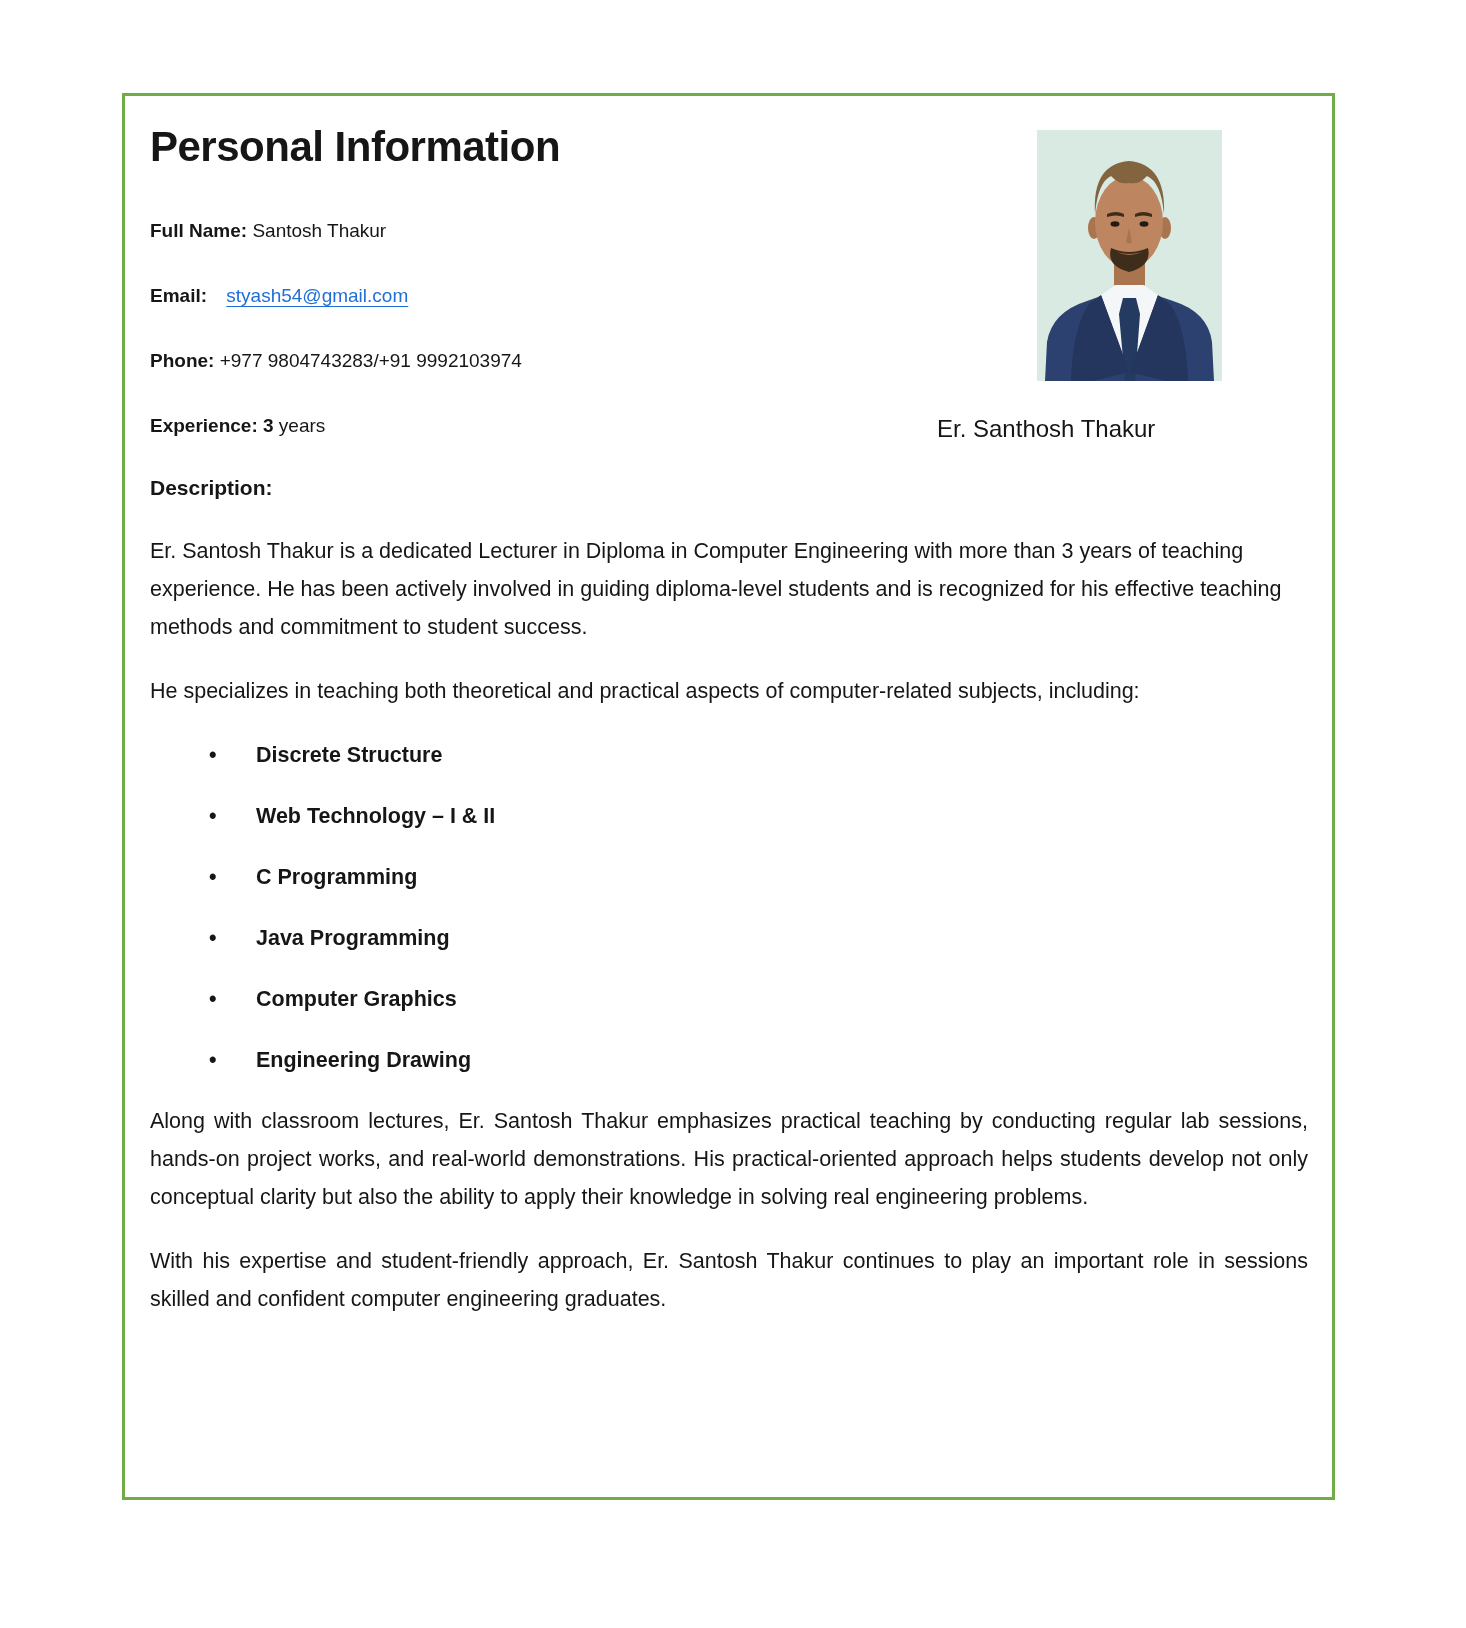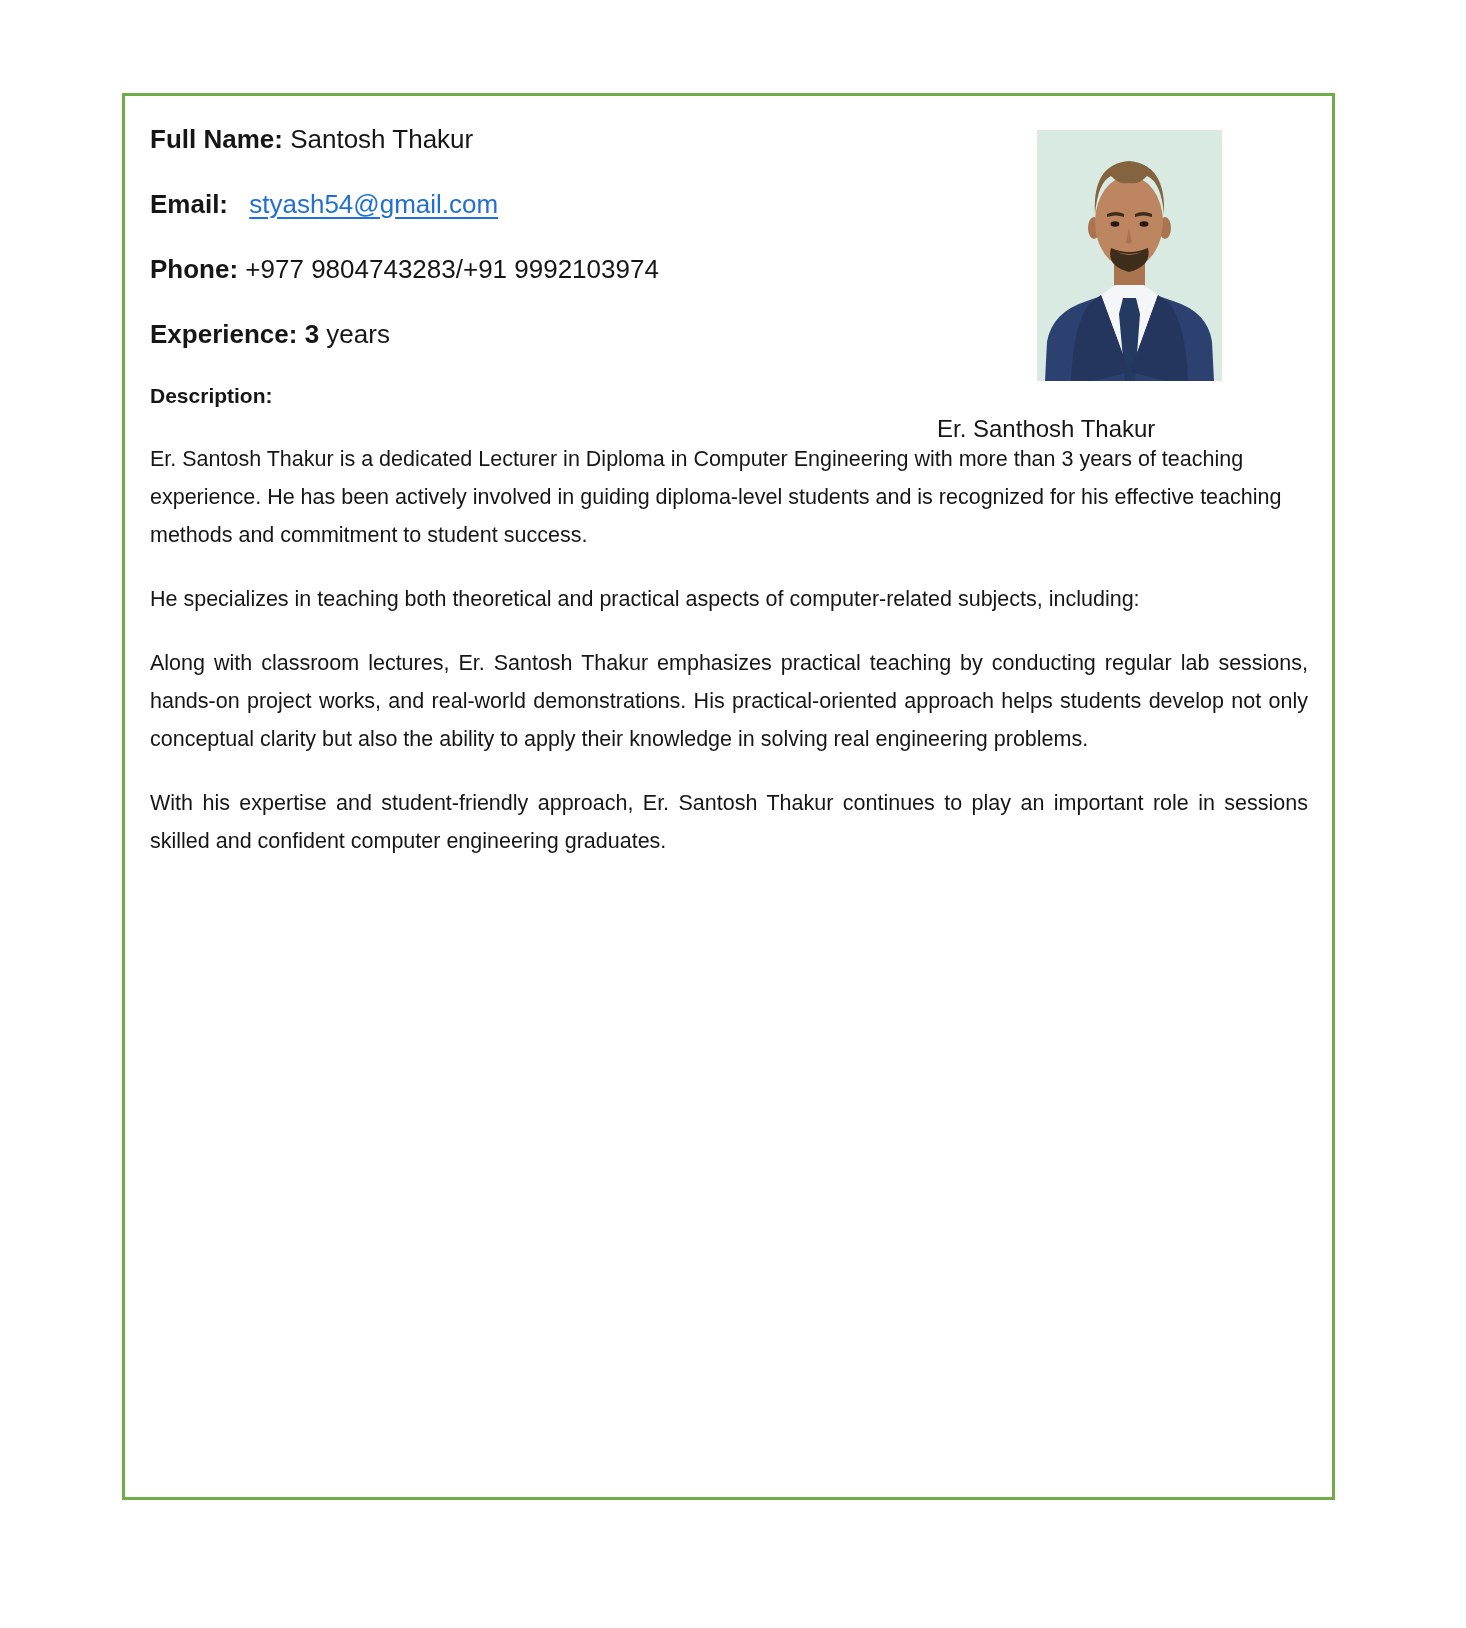--- a/index.html
+++ b/index.html
@@ -28,21 +28,21 @@
     overflow: hidden;
   }
   .page-title {
     font-size: 42px;
     font-weight: 700;
     line-height: 1.15;
     margin: 0 0 44px 0;
     letter-spacing: -0.5px;
   }
   .field {
-    font-size: 26px;
+    font-size: 19px;
     line-height: 32px;
     margin: 0 0 33px 0;
   }
   .field .label { font-weight: 700; }
   .field .bold { font-weight: 700; }
   .email-link {
     color: var(--link-blue);
     text-decoration: underline;
     text-underline-offset: 4px;
     margin-left: 14px;
@@ -133,20 +133,21 @@
 
       <path d="M92 98 L89 112 Q92 115 95 112 Z" fill="#aa744f"></path>
 
       <path d="M74 118 Q92 126 111 118 Q115 136 92 142 Q69 136 74 118 Z" fill="#3f2d1c"></path>
       <path d="M80 122 Q92 128 105 122 Q92 126 80 122 Z" fill="#aa744f"></path>
     </svg>
   </div>
 
   <div class="photo-caption">Er. Santhosh Thakur</div>
 
+  <h1 class="page-title">Personal Information</h1>
 
   <p class="field">
     <span class="label">Full Name:</span>
     <span>Santosh Thakur</span>
   </p>
 
   <p class="field">
     <span class="label">Email:</span>
     <a class="email-link">styash54@gmail.com</a>
   </p>
@@ -160,18 +161,26 @@
     <span class="label">Experience:</span>
     <span class="bold">3</span><span> years</span>
   </p>
 
   <p class="desc-label">Description:</p>
 
   <p class="body-para"><b>Er. Santosh Thakur</b> is a dedicated Lecturer in <b>Diploma in Computer Engineering</b> with more than <b>3 years of teaching experience</b>. He has been actively involved in guiding diploma-level students and is recognized for his effective teaching methods and commitment to student success.</p>
 
   <p class="body-para">He specializes in teaching both <b>theoretical and practical aspects</b> of computer-related subjects, including:</p>
 
+  <ul class="subjects">
+    <li data-marker="•">Discrete Structure</li>
+    <li data-marker="•">Web Technology – I &amp; II</li>
+    <li data-marker="•">C Programming</li>
+    <li data-marker="•">Java Programming</li>
+    <li data-marker="•">Computer Graphics</li>
+    <li data-marker="•">Engineering Drawing</li>
+  </ul>
 
   <p class="body-para justified">Along with classroom lectures, Er. Santosh Thakur emphasizes <b>practical teaching</b> by conducting regular lab sessions, hands-on project works, and real-world demonstrations. His practical-oriented approach helps students develop not only conceptual clarity but also the ability to apply their knowledge in solving real engineering problems.</p>
 
   <p class="body-para justified">With his expertise and student-friendly approach, Er. Santosh Thakur continues to play an important role in sessions skilled and confident computer engineering graduates.</p>
 
 </div>
 
 </body></html>

